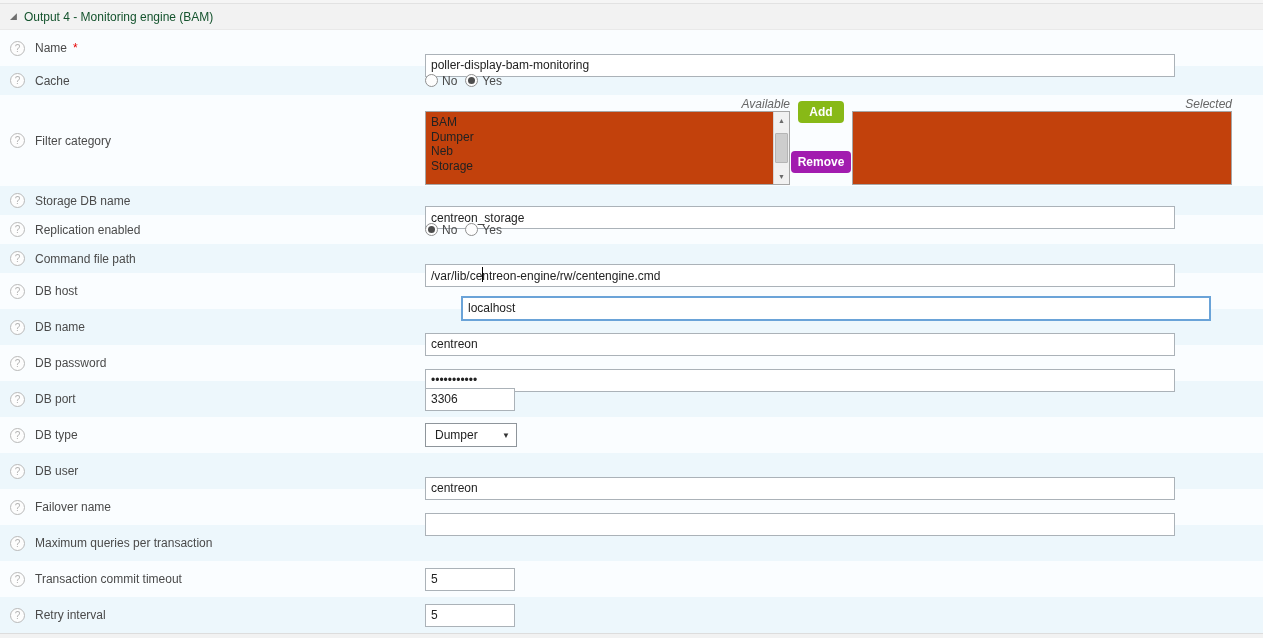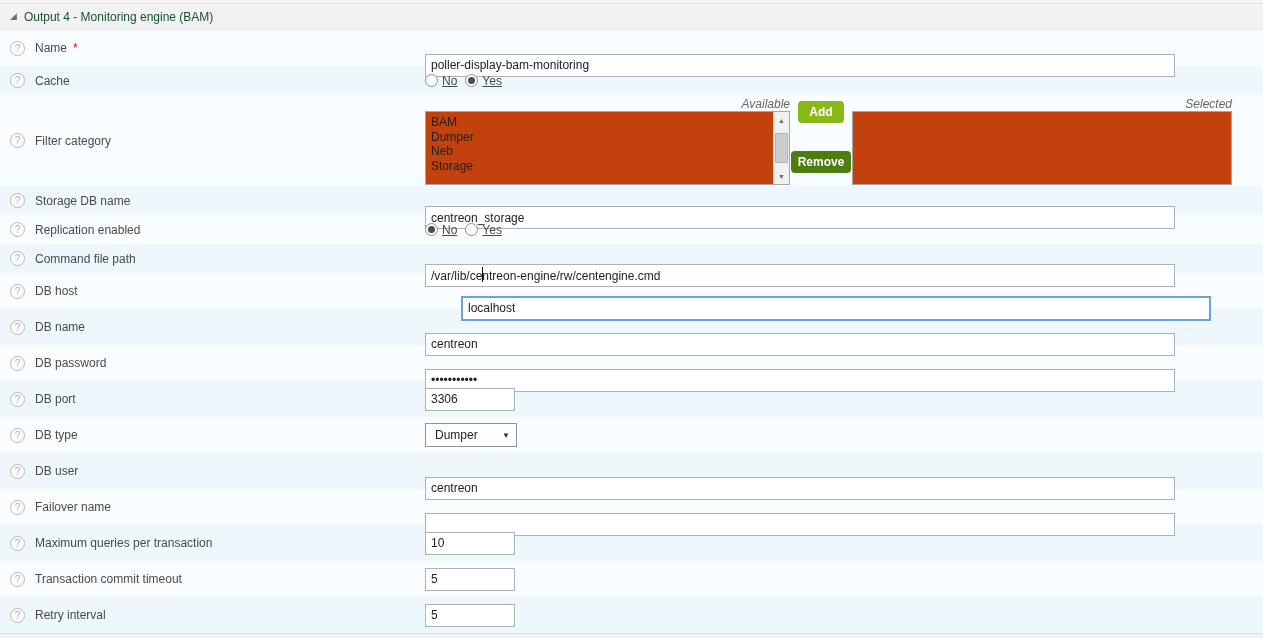--- a/index.html
+++ b/index.html
@@ -39,21 +39,21 @@
     outline:none;
   }
   .full  { width:750px;margin-top:34px; }
   .short { width:90px; }
 
   .focus-wrap { position:relative; display:inline-block;padding-left:36px; }
   .focus-wrap input.txt { border:2px solid #6aa3d8; height:25px; }
   .caret { position:absolute; left:57px; top:5px; width:1px; height:15px; background:#000; }
 
   
-  .radio-group { display:flex; align-items:center; font-size:12px; color:#4a4a4a;text-decoration:underline; }
+  .radio-group { display:flex; align-items:center; font-size:12px; color:#4a4a4a; }
   .radio {
     width:13px; height:13px; border:1px solid #8f8f8f; border-radius:50%;
     background:#fdfdfd; display:inline-flex; align-items:center; justify-content:center;
     margin-right:4px; cursor:pointer;
   }
   .radio.checked::after { content:""; width:7px; height:7px; border-radius:50%; background:#4d4d4d; }
   .radio-label { margin-right:8px; }
 
   
   .dual { display:flex; align-items:flex-start; padding-top:2px; }
@@ -78,21 +78,21 @@
   }
   .dual-buttons {
     width:62px; display:flex; flex-direction:column; align-items:center;
     padding-top:4px; gap:28px;
   }
   .btn {
     border:none; border-radius:4px; color:#fff; font-weight:bold; font-size:12px;
     font-family:"Liberation Sans", sans-serif; padding:5px 11px; cursor:pointer; line-height:1;
   }
   .btn-add    { background:#88b917; }
-  .btn-remove { background:#4d7c0f; padding:5px 7px; }
+  .btn-remove { background:#a21caf; padding:5px 7px; }
 
   
   .select {
     width:92px; height:24px; border:1px solid #8e959b; background:#fff;
     display:flex; align-items:center; font-size:12px; color:#222;
     padding:0 6px 0 9px; cursor:pointer; justify-content:space-between;
   }
   .sel-arrow { font-size:8px; color:#333; }
 
   .bottom-strip { height:8px; background:#f2f2f2; border-top:1px solid #ddd; }
@@ -277,23 +277,20 @@
   <div class="row-field">
     <input class="txt full" value="" style="">
   </div>
 </div>
 
 <div class="form-row h36 dark">
   <div class="row-label">
     <span class="help">?</span>
     <span class="lbl">Maximum queries per transaction</span>
   </div>
-  <div class="row-field">
-    <input class="txt short" value="10" style="">
-  </div>
 </div>
 
 <div class="form-row h36 light">
   <div class="row-label">
     <span class="help">?</span>
     <span class="lbl">Transaction commit timeout</span>
   </div>
   <div class="row-field">
     <input class="txt short" value="5" style="">
   </div>

